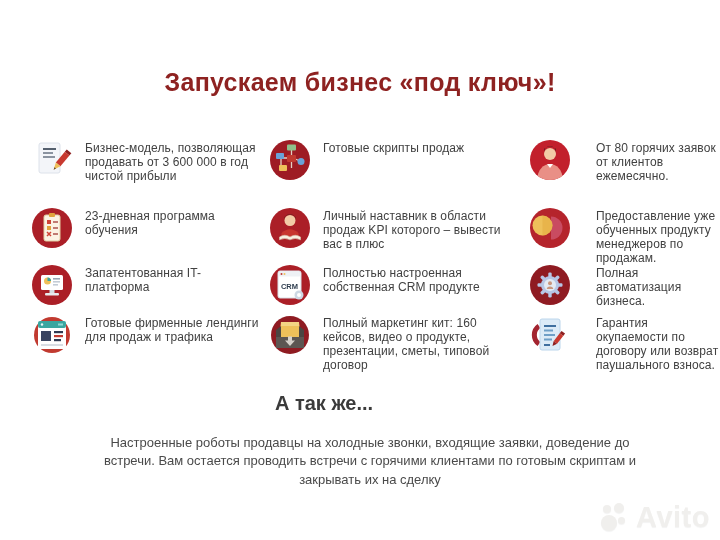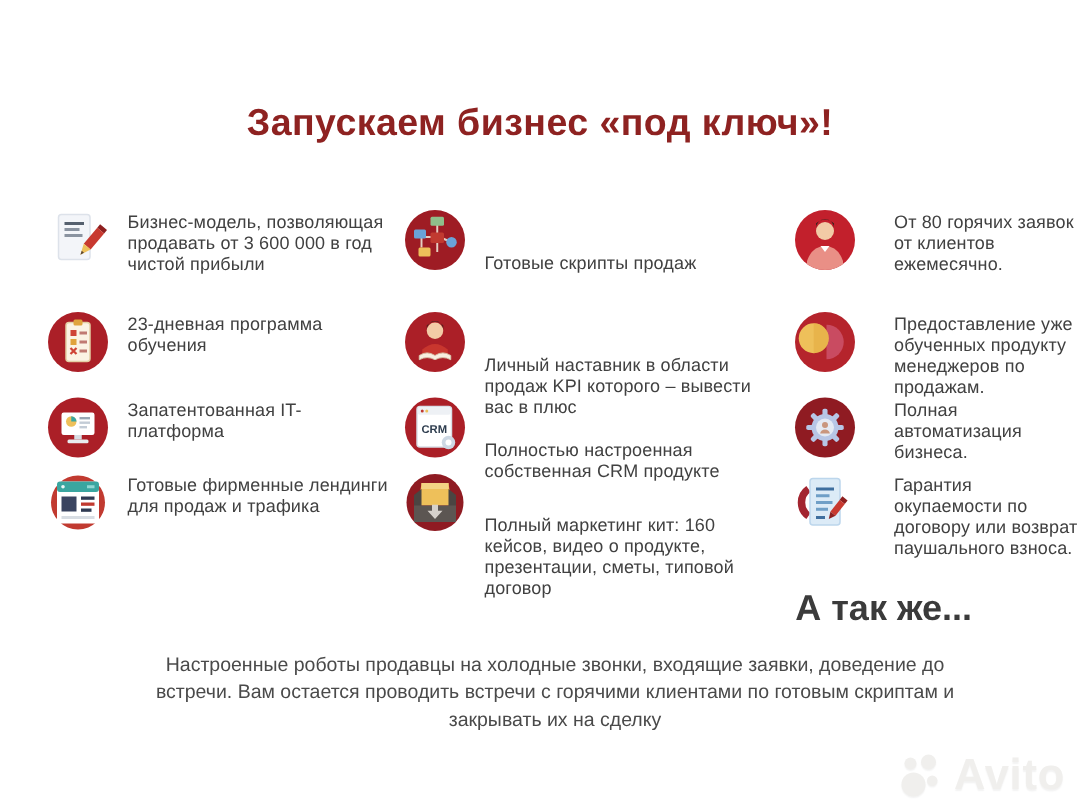--- a/index.html
+++ b/index.html
@@ -23,25 +23,25 @@
   }
   .item{display:flex;align-items:flex-start;gap:11px;}
   .item .ic{flex:0 0 44px;width:44px;height:44px;}
   .item .ic svg{width:44px;height:44px;display:block;}
   .item .txt{
     padding-top:3px;
     font-size:12px;line-height:1.17;color:#414141;
     letter-spacing:.1px;
   }
   .c1 .txt{max-width:176px;}
-  .c2 .txt{max-width:196px;margin-top:27px;}
+  .c2 .txt{max-width:196px;}
   .c3 .txt{max-width:150px;margin-left:13px;}
   .also-heading{
     position:absolute;top:392px;left:0;width:648px;margin:0;
-    text-align:right;font-size:24px;font-weight:bold;color:#3b3b3b;
+    text-align:center;font-size:20px;font-weight:bold;color:#3b3b3b;
   }
   .also-text{
     position:absolute;top:424px;left:50%;transform:translateX(-50%);
     width:545px;margin:10px;text-align:center;
     font-size:13px;line-height:1.42;color:#4a4a4a;
   }
   .watermark{
     position:absolute;right:10px;bottom:6px;
     display:flex;align-items:center;gap:5px;
     color:#f0efed;

